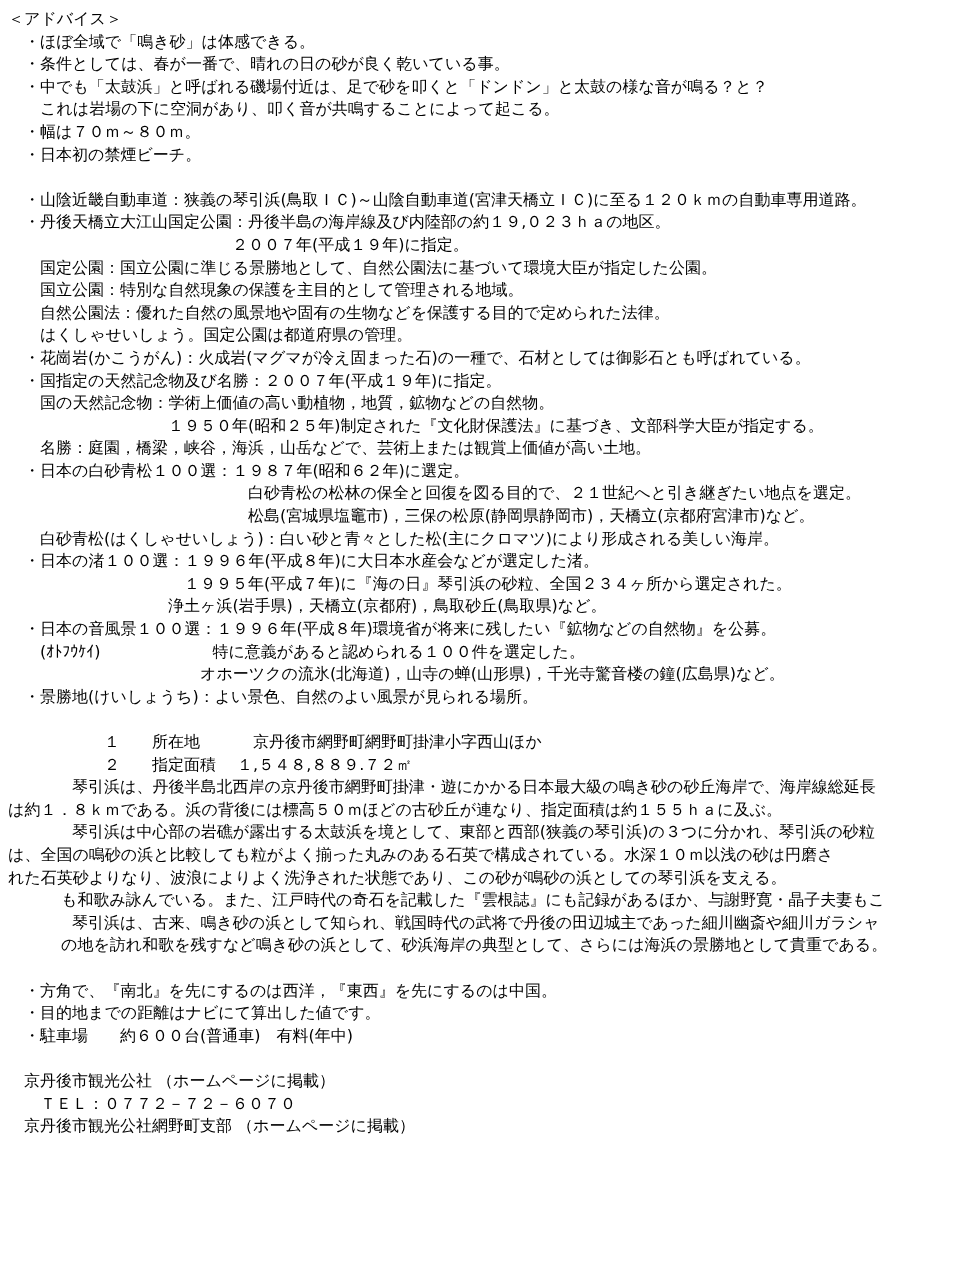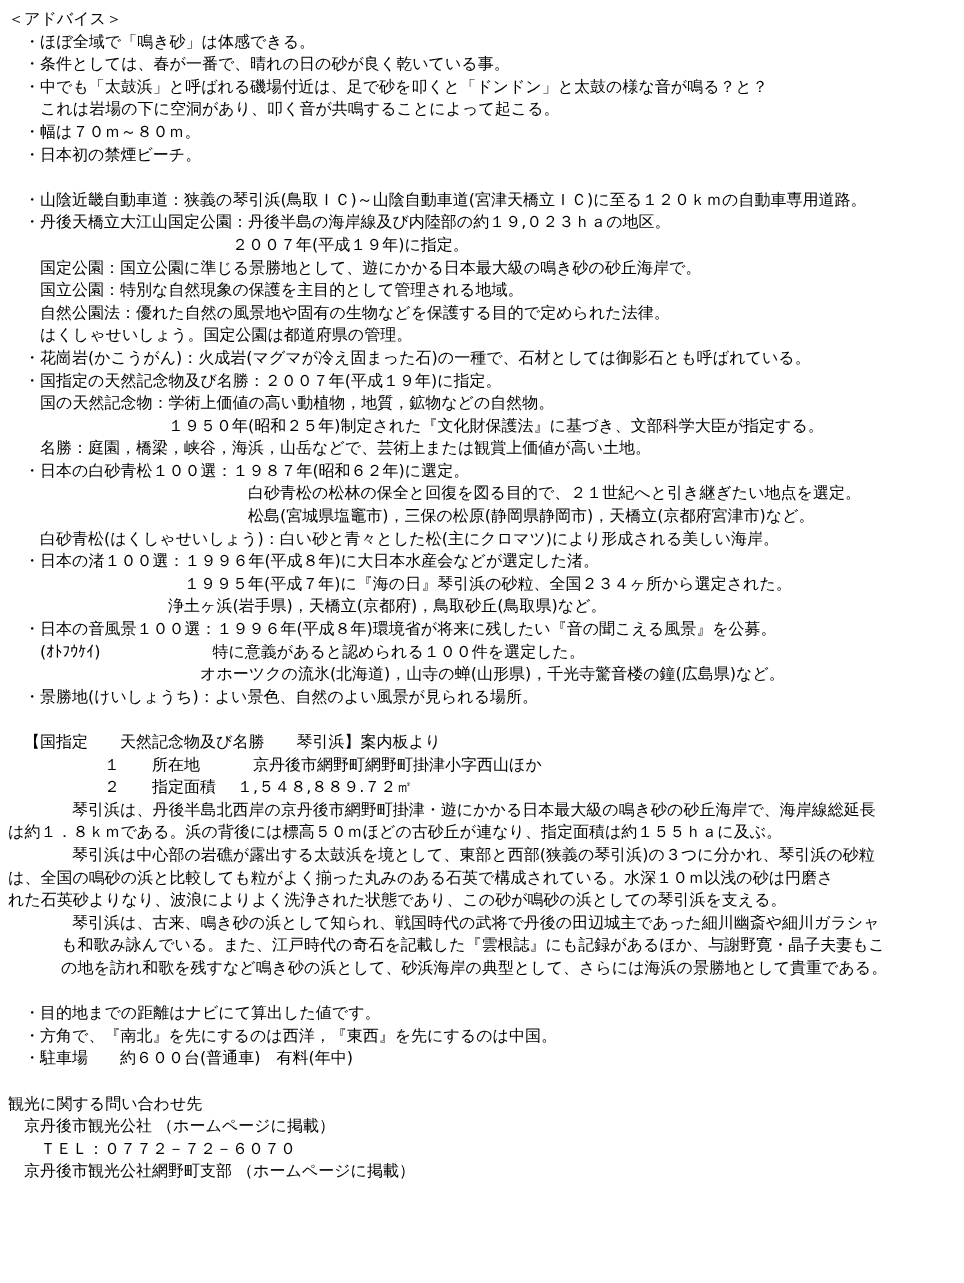--- a/index.html
+++ b/index.html
@@ -43,55 +43,53 @@
       <div class="line">　・ほぼ全域で「鳴き砂」は体感できる。</div>
       <div class="line">　・条件としては、春が一番で、晴れの日の砂が良く乾いている事。</div>
       <div class="line">　・中でも「太鼓浜」と呼ばれる磯場付近は、足で砂を叩くと「ドンドン」と太鼓の様な音が鳴る？と？</div>
       <div class="line">　　これは岩場の下に空洞があり、叩く音が共鳴することによって起こる。</div>
       <div class="line">　・幅は７０ｍ～８０ｍ。</div>
       <div class="line">　・日本初の禁煙ビーチ。</div>
       <div class="line">&nbsp;</div>
       <div class="line">　・山陰近畿自動車道：狭義の琴引浜(鳥取ＩＣ)～山陰自動車道(宮津天橋立ＩＣ)に至る１２０ｋｍの自動車専用道路。</div>
       <div class="line">　・丹後天橋立大江山国定公園：丹後半島の海岸線及び内陸部の約１９,０２３ｈａの地区。</div>
       <div class="line">　　　　　　　　　　　　　　２００７年(平成１９年)に指定。</div>
-      <div class="line">　　国定公園：国立公園に準じる景勝地として、遊にかかる日本最大級の鳴き砂の砂丘海岸で。</div>
+      <div class="line">　　国定公園：国立公園に準じる景勝地として、自然公園法に基づいて環境大臣が指定した公園。</div>
       <div class="line">　　国立公園：特別な自然現象の保護を主目的として管理される地域。</div>
       <div class="line">　　自然公園法：優れた自然の風景地や固有の生物などを保護する目的で定められた法律。</div>
       <div class="line">　　はくしゃせいしょう。国定公園は都道府県の管理。</div>
       <div class="line">　・花崗岩(かこうがん)：火成岩(マグマが冷え固まった石)の一種で、石材としては御影石とも呼ばれている。</div>
       <div class="line">　・国指定の天然記念物及び名勝：２００７年(平成１９年)に指定。</div>
       <div class="line">　　国の天然記念物：学術上価値の高い動植物，地質，鉱物などの自然物。</div>
       <div class="line">　　　　　　　　　　１９５０年(昭和２５年)制定された『文化財保護法』に基づき、文部科学大臣が指定する。</div>
       <div class="line">　　名勝：庭園，橋梁，峡谷，海浜，山岳などで、芸術上または観賞上価値が高い土地。</div>
       <div class="line">　・日本の白砂青松１００選：１９８７年(昭和６２年)に選定。</div>
       <div class="line">　　　　　　　　　　　　　　　白砂青松の松林の保全と回復を図る目的で、２１世紀へと引き継ぎたい地点を選定。</div>
       <div class="line">　　　　　　　　　　　　　　　松島(宮城県塩竈市)，三保の松原(静岡県静岡市)，天橋立(京都府宮津市)など。</div>
       <div class="line">　　白砂青松(はくしゃせいしょう)：白い砂と青々とした松(主にクロマツ)により形成される美しい海岸。</div>
       <div class="line">　・日本の渚１００選：１９９６年(平成８年)に大日本水産会などが選定した渚。</div>
       <div class="line">　　　　　　　　　　　１９９５年(平成７年)に『海の日』琴引浜の砂粒、全国２３４ヶ所から選定された。</div>
       <div class="line">　　　　　　　　　　浄土ヶ浜(岩手県)，天橋立(京都府)，鳥取砂丘(鳥取県)など。</div>
-      <div class="line">　・日本の音風景１００選：１９９６年(平成８年)環境省が将来に残したい『音の聞こえる風景』を公募。</div>
+      <div class="line">　・日本の音風景１００選：１９９６年(平成８年)環境省が将来に残したい『鉱物などの自然物』を公募。</div>
       <div class="line">　　(ｵﾄﾌｳｹｲ)　　　　　　　特に意義があると認められる１００件を選定した。</div>
       <div class="line">　　　　　　　　　　　　オホーツクの流氷(北海道)，山寺の蝉(山形県)，千光寺驚音楼の鐘(広島県)など。</div>
       <div class="line">　・景勝地(けいしょうち)：よい景色、自然のよい風景が見られる場所。</div>
       <div class="line">&nbsp;</div>
-      <div class="line">　【国指定　　天然記念物及び名勝　　琴引浜】案内板より</div>
       <div class="line">　　　　　　１　　所在地　　　 京丹後市網野町網野町掛津小字西山ほか</div>
       <div class="line">　　　　　　２　　指定面積　 １,５４８,８８９.７２㎡</div>
       <div class="line">　　　　琴引浜は、丹後半島北西岸の京丹後市網野町掛津・遊にかかる日本最大級の鳴き砂の砂丘海岸で、海岸線総延長</div>
       <div class="line">は約１．８ｋｍである。浜の背後には標高５０ｍほどの古砂丘が連なり、指定面積は約１５５ｈａに及ぶ。</div>
       <div class="line">　　　　琴引浜は中心部の岩礁が露出する太鼓浜を境として、東部と西部(狭義の琴引浜)の３つに分かれ、琴引浜の砂粒</div>
       <div class="line">は、全国の鳴砂の浜と比較しても粒がよく揃った丸みのある石英で構成されている。水深１０ｍ以浅の砂は円磨さ</div>
       <div class="line">れた石英砂よりなり、波浪によりよく洗浄された状態であり、この砂が鳴砂の浜としての琴引浜を支える。</div>
+      <div class="line">　　　 も和歌み詠んでいる。また、江戸時代の奇石を記載した『雲根誌』にも記録があるほか、与謝野寛・晶子夫妻もこ</div>
       <div class="line">　　　　琴引浜は、古来、鳴き砂の浜として知られ、戦国時代の武将で丹後の田辺城主であった細川幽斎や細川ガラシャ</div>
-      <div class="line">　　　 も和歌み詠んでいる。また、江戸時代の奇石を記載した『雲根誌』にも記録があるほか、与謝野寛・晶子夫妻もこ</div>
       <div class="line">　　　 の地を訪れ和歌を残すなど鳴き砂の浜として、砂浜海岸の典型として、さらには海浜の景勝地として貴重である。</div>
       <div class="line">&nbsp;</div>
+      <div class="line">　・方角で、『南北』を先にするのは西洋，『東西』を先にするのは中国。</div>
       <div class="line">　・目的地までの距離はナビにて算出した値です。</div>
-      <div class="line">　・方角で、『南北』を先にするのは西洋，『東西』を先にするのは中国。</div>
       <div class="line">　・駐車場　　約６００台(普通車)　有料(年中)</div>
       <div class="line">&nbsp;</div>
-      <div class="line">観光に関する問い合わせ先</div>
       <div class="line">　京丹後市観光公社 （ホームページに掲載）</div>
       <div class="line">　　ＴＥＬ：０７７２－７２－６０７０</div>
       <div class="line">　京丹後市観光公社網野町支部 （ホームページに掲載）</div>
     </div>
 </div>
 
 </body></html>

